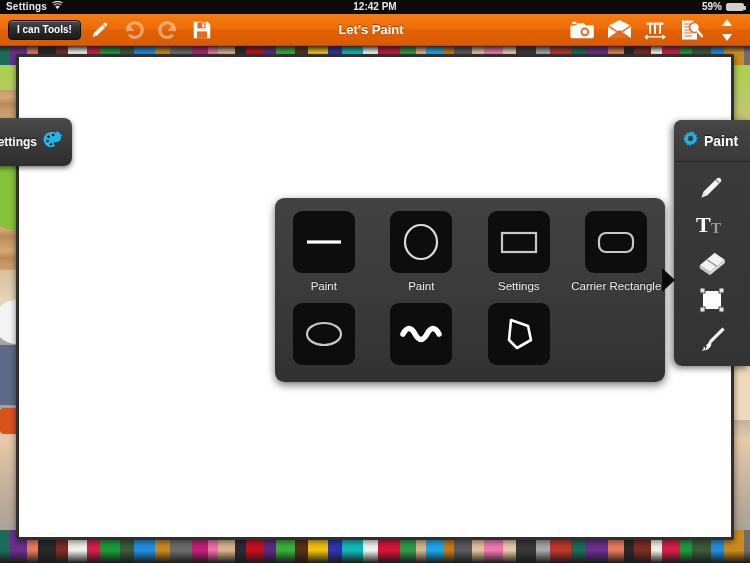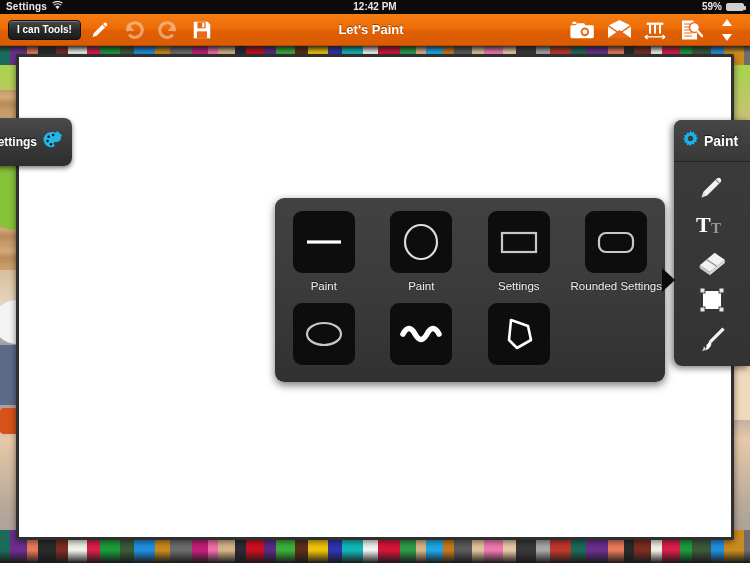--- a/index.html
+++ b/index.html
@@ -548,21 +548,21 @@
         </div>
         <div class="shape-label">Settings</div>
       </div>
 
       <div class="shape-cell">
         <div class="shape-swatch">
           <svg width="48" height="48" viewBox="0 0 48 48">
             <rect x="7" y="15" width="34" height="19" rx="7" ry="7" fill="none" stroke="#c8c8c8" stroke-width="2.2"></rect>
           </svg>
         </div>
-        <div class="shape-label">Rounded Settings</div>
+        <div class="shape-label">Carrier Rectangle</div>
       </div>
 
       <div class="shape-cell">
         <div class="shape-swatch">
           <svg width="48" height="48" viewBox="0 0 48 48">
             <ellipse cx="24" cy="24" rx="17" ry="11" fill="none" stroke="#c8c8c8" stroke-width="2.2"></ellipse>
           </svg>
         </div>
         <div class="shape-label"></div>
       </div>

